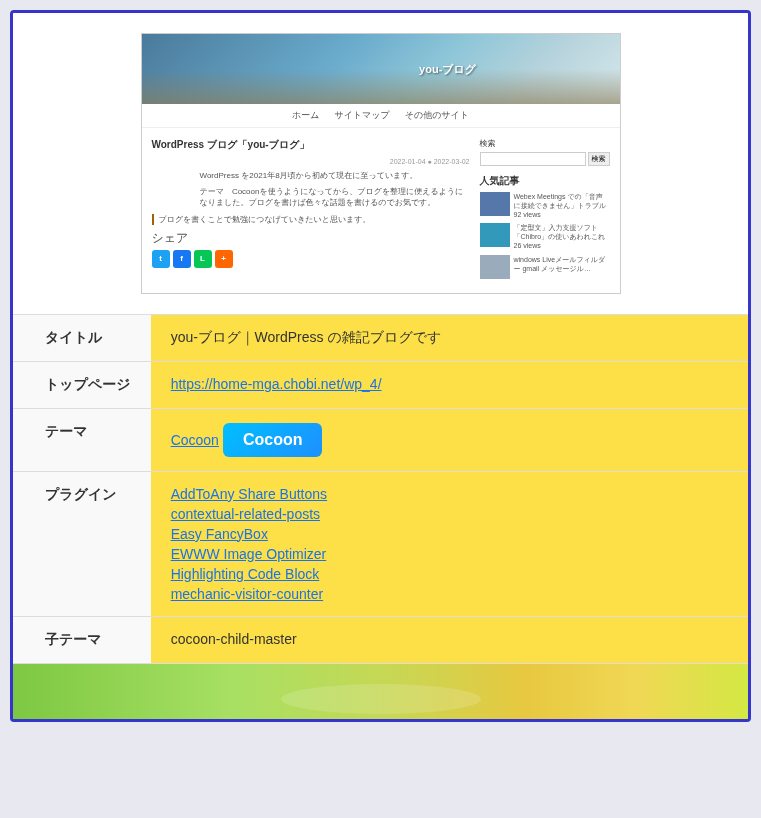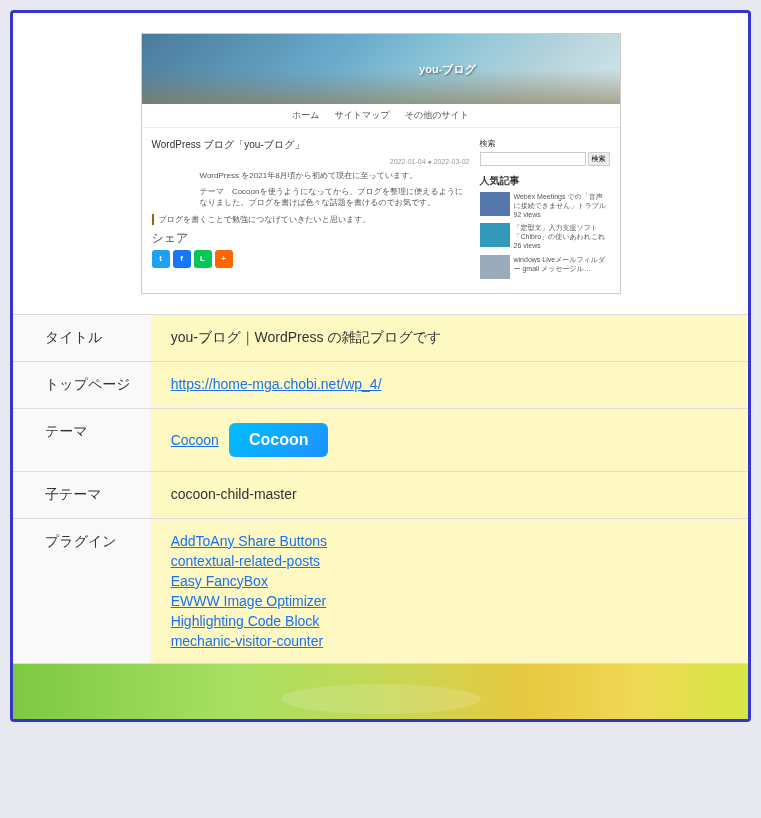--- a/index.html
+++ b/index.html
@@ -8,21 +8,21 @@
       font-family: 'Meiryo', 'Hiragino Kaku Gothic ProN', sans-serif;
       font-size: 14px;
       min-height: 818px;
       display: flex;
       justify-content: center;
       align-items: flex-start;
       padding: 10px;
     }
     .main-container {
       width: 741px;
-      background: #fef9c3;
+      background: #fde047;
       border: 3px solid #3535cc;
       border-radius: 4px;
       overflow: hidden;
     }
     
     .preview-section {
       padding: 20px;
       background: #fff;
       display: flex;
       justify-content: center;
@@ -73,21 +73,21 @@
     .preview-body {
       display: flex;
       gap: 10px;
       padding: 10px;
     }
     .preview-main {
       flex: 1;
     }
     .preview-main h2 {
       font-size: 10px;
-      font-weight: normal;
+      font-weight: bold;
       margin-bottom: 6px;
       color: #333;
     }
     .preview-meta {
       font-size: 7px;
       color: #999;
       margin-bottom: 5px;
       text-align: right;
     }
     .preview-text {
@@ -195,37 +195,37 @@
     .info-table tr {
       border-bottom: 1px solid #ddd;
     }
     .info-table td {
       padding: 14px 20px;
       vertical-align: top;
     }
     .info-table td:first-child {
       width: 120px;
       color: #333;
-      font-weight: normal;
+      font-weight: bold;
       background: #f9f9f9;
       white-space: nowrap;
       padding-left: 32px;
     }
     .info-table td:last-child {
       color: #333;
     }
     .link-blue {
       color: #1a73e8;
       text-decoration: underline;
       cursor: pointer;
     }
     .theme-container {
       display: flex;
       align-items: center;
-      gap: 10px;
+      gap: 4px;
       text-align: center;
     }
     .theme-badge {
       background: linear-gradient(135deg, #00bfff, #1e90ff);
       color: #fff;
       font-weight: bold;
       font-size: 16px;
       padding: 8px 20px;
       border-radius: 6px;
       display: inline-block;
@@ -324,33 +324,33 @@
     <tr>
       <td>テーマ</td>
       <td>
         <div class="theme-container">
           <a class="link-blue">Cocoon</a>
           <span class="theme-badge">Cocoon</span>
         </div>
       </td>
     </tr>
     <tr>
-      <td>子テーマ</td>
-      <td>cocoon-child-master</td>
-    </tr>
-    <tr>
       <td>プラグイン</td>
       <td>
         <div class="plugins-list">
           <a class="link-blue">AddToAny Share Buttons</a>
           <a class="link-blue">contextual-related-posts</a>
           <a class="link-blue">Easy FancyBox</a>
           <a class="link-blue">EWWW Image Optimizer</a>
           <a class="link-blue">Highlighting Code Block</a>
           <a class="link-blue">mechanic-visitor-counter</a>
         </div>
       </td>
     </tr>
+    <tr>
+      <td>子テーマ</td>
+      <td>cocoon-child-master</td>
+    </tr>
   </tbody>
     </table>
 
   <div class="footer-bar"></div>
 </div>
 
 </body></html>

